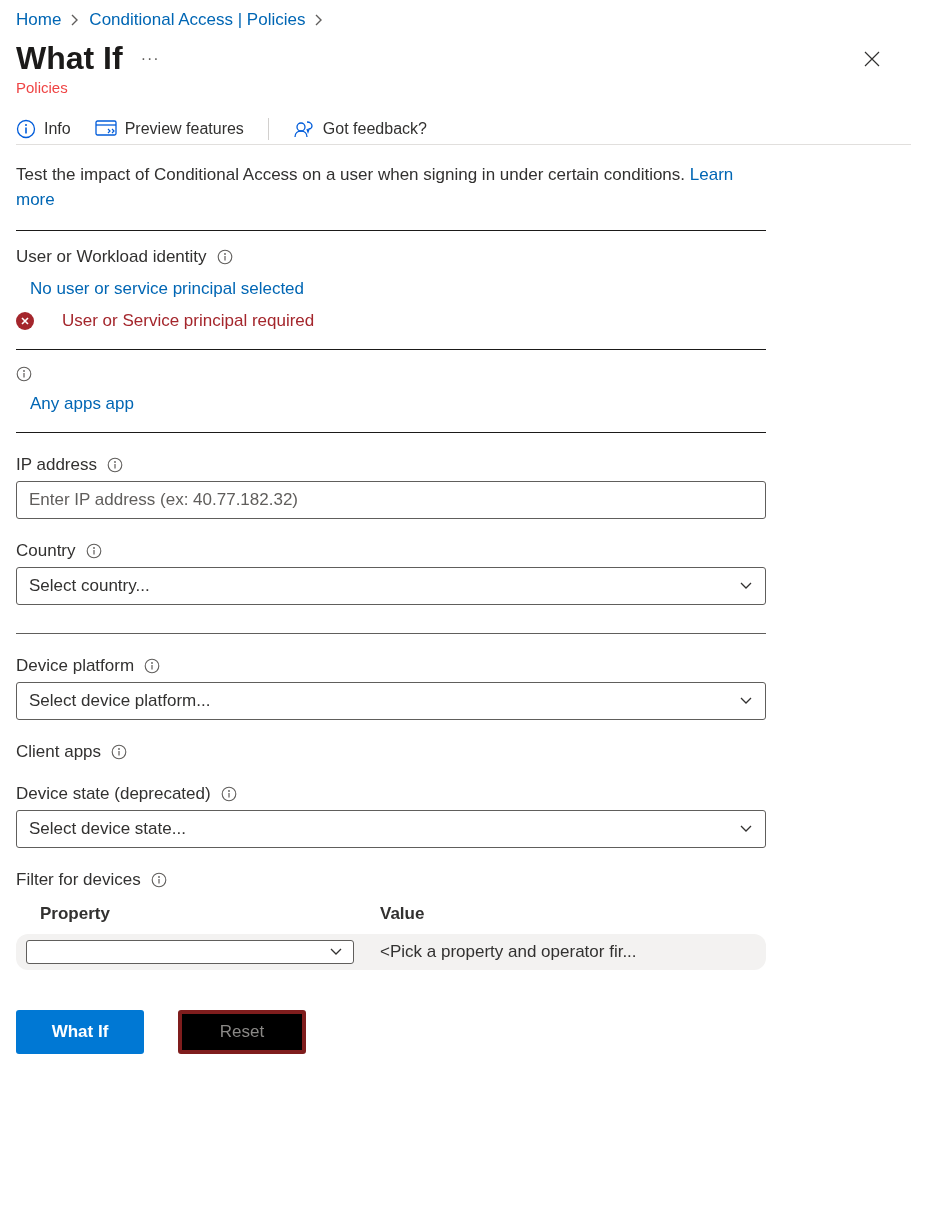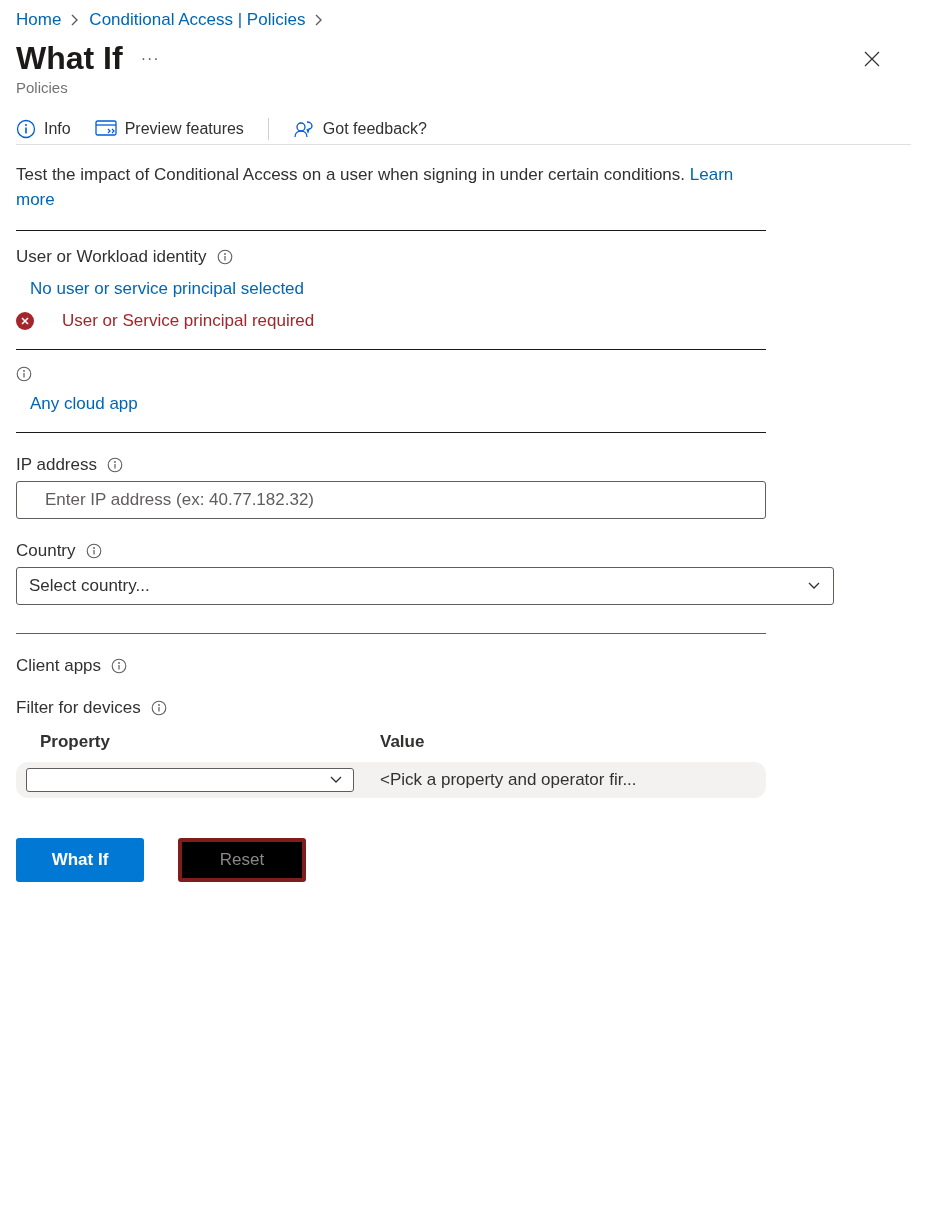--- a/index.html
+++ b/index.html
@@ -23,21 +23,21 @@
   .title-row {
     display: flex;
     align-items: center;
     justify-content: space-between;
     padding-right: 40px;
   }
   .title-block { display:flex; align-items:center; gap: 18px;}
   h1 { font-size: 32px; font-weight: 600; color: #1b1a19; }
   .more-dots { color: #605e5c; font-size: 16px; letter-spacing: 1px; cursor:pointer;}
   .close-x { font-size: 22px; color: #323130; cursor: pointer; font-weight: 300; line-height:1; padding:4px;}
-  .subtitle { font-size: 15px; color: #737373; margin-top: 2px; }
+  .subtitle { font-size: 15px; color: #ef4444; margin-top: 2px; }
   .toolbar {
     display: flex;
     align-items: center;
     gap: 24px;
     margin-top: 22px;
     padding-bottom: 4px;
     border-bottom: 1px solid #e1dfdd;
     width: 895px;
   }
   .toolbar-item { display:flex; align-items:center; gap:8px; font-size:16px; cursor:pointer;}
@@ -51,25 +51,25 @@
   .group-label-row .info-i { color:#605e5c; display:inline-flex;}
   .group-link { margin-top:12px; margin-left:14px; font-size:17px;}
   .error-row { display:flex; align-items:center; gap:28px; margin-top:12px; font-size:17px; color:#a4262c;}
   .error-icon {
     width:18px;height:18px;border-radius:50%;background:#a4262c;display:inline-flex;align-items:center;justify-content:center;color:#fff;font-size:12px;font-weight:bold;
   }
   .field { margin-top:22px;}
   .field .group-label-row { font-size:17px; }
   .text-input {
     width:750px; margin-top:6px; border:1px solid #605e5c; border-radius:3px;
-    padding:8px 28px; font-size:17px; font-family:inherit;
+    padding:8px 12px; font-size:17px; font-family:inherit;
   }
   .text-input::placeholder { color:#605e5c; }
   .select-box {
-    width:818px; margin-top:6px; border:1px solid #605e5c; border-radius:3px;
+    width:750px; margin-top:6px; border:1px solid #605e5c; border-radius:3px;
     padding:8px 12px; font-size:17px; display:flex; align-items:center; justify-content:space-between;
     cursor:pointer; background:#fff;
   }
   .select-box .placeholder { color:#323130; }
   .chevron { color:#323130; display:inline-flex;}
   .hr-gray { border:none; border-top:1px solid #605e5c; margin-top:28px; width:750px;}
   .filter-header-row {
     display:flex; margin-top:14px; font-size:17px; font-weight:600; padding:0 0 0 24px;
     width:750px;
   }
@@ -193,21 +193,21 @@
   <div class="group">
     <div class="group-label-row">
       <span class="info-i">
         <svg width="16" height="16" viewBox="0 0 16 16">
             <circle cx="8" cy="8" r="6.8" stroke="#605e5c" stroke-width="1.1" fill="none"></circle>
             <circle cx="8" cy="5" r="0.9" fill="#605e5c"></circle>
             <rect x="7.4" y="7" width="1.2" height="4.5" fill="#605e5c"></rect>
           </svg>
       </span>
     </div>
-    <div class="group-link"><a href="#">Any cloud app</a></div>
+    <div class="group-link"><a href="#">Any apps app</a></div>
   </div>
 
   <hr class="section-hr">
 
   <div class="field">
     <div class="group-label-row">
       <span>IP address</span>
       <span class="info-i">
         <svg width="16" height="16" viewBox="0 0 16 16">
             <circle cx="8" cy="8" r="6.8" stroke="#605e5c" stroke-width="1.1" fill="none"></circle>
@@ -235,35 +235,73 @@
       <span class="chevron">
         <svg width="14" height="10" viewBox="0 0 14 10">
             <path d="M2 2 L7 7 L12 2" stroke="#323130" stroke-width="1.3" fill="none"></path>
           </svg>
       </span>
     </div>
   </div>
 
   <hr class="hr-gray">
 
+  <div class="field">
+    <div class="group-label-row">
+      <span>Device platform</span>
+      <span class="info-i">
+        <svg width="16" height="16" viewBox="0 0 16 16">
+            <circle cx="8" cy="8" r="6.8" stroke="#605e5c" stroke-width="1.1" fill="none"></circle>
+            <circle cx="8" cy="5" r="0.9" fill="#605e5c"></circle>
+            <rect x="7.4" y="7" width="1.2" height="4.5" fill="#605e5c"></rect>
+          </svg>
+      </span>
+    </div>
+    <div class="select-box">
+      <span class="placeholder">Select device platform...</span>
+      <span class="chevron">
+        <svg width="14" height="10" viewBox="0 0 14 10">
+            <path d="M2 2 L7 7 L12 2" stroke="#323130" stroke-width="1.3" fill="none"></path>
+          </svg>
+      </span>
+    </div>
+  </div>
 
   <div class="field">
     <div class="group-label-row">
       <span>Client apps</span>
       <span class="info-i">
         <svg width="16" height="16" viewBox="0 0 16 16">
             <circle cx="8" cy="8" r="6.8" stroke="#605e5c" stroke-width="1.1" fill="none"></circle>
             <circle cx="8" cy="5" r="0.9" fill="#605e5c"></circle>
             <rect x="7.4" y="7" width="1.2" height="4.5" fill="#605e5c"></rect>
           </svg>
       </span>
     </div>
   </div>
 
   <div class="field">
+    <div class="group-label-row">
+      <span>Device state (deprecated)</span>
+      <span class="info-i">
+        <svg width="16" height="16" viewBox="0 0 16 16">
+            <circle cx="8" cy="8" r="6.8" stroke="#605e5c" stroke-width="1.1" fill="none"></circle>
+            <circle cx="8" cy="5" r="0.9" fill="#605e5c"></circle>
+            <rect x="7.4" y="7" width="1.2" height="4.5" fill="#605e5c"></rect>
+          </svg>
+      </span>
+    </div>
+    <div class="select-box">
+      <span class="placeholder">Select device state...</span>
+      <span class="chevron">
+        <svg width="14" height="10" viewBox="0 0 14 10">
+            <path d="M2 2 L7 7 L12 2" stroke="#323130" stroke-width="1.3" fill="none"></path>
+          </svg>
+      </span>
+    </div>
   </div>
 
   <div class="field">
     <div class="group-label-row">
       <span>Filter for devices</span>
       <span class="info-i">
         <svg width="16" height="16" viewBox="0 0 16 16">
             <circle cx="8" cy="8" r="6.8" stroke="#605e5c" stroke-width="1.1" fill="none"></circle>
             <circle cx="8" cy="5" r="0.9" fill="#605e5c"></circle>
             <rect x="7.4" y="7" width="1.2" height="4.5" fill="#605e5c"></rect>

